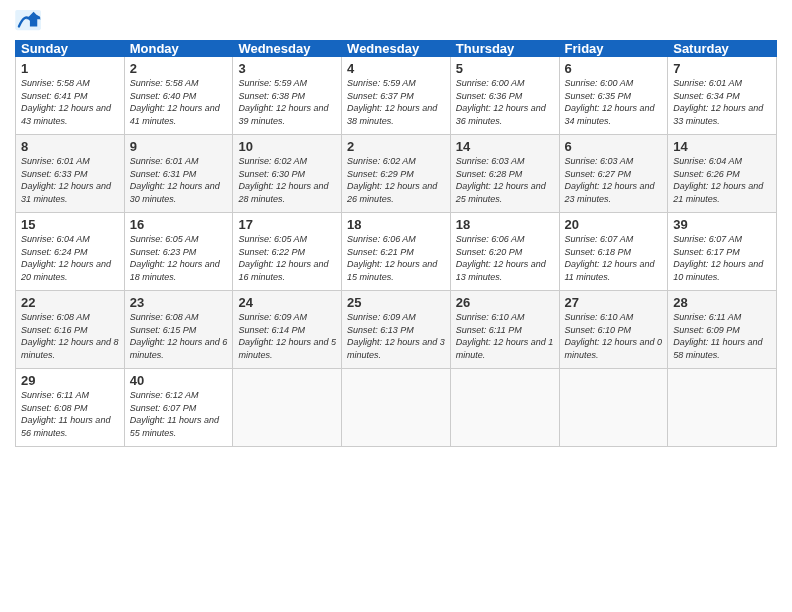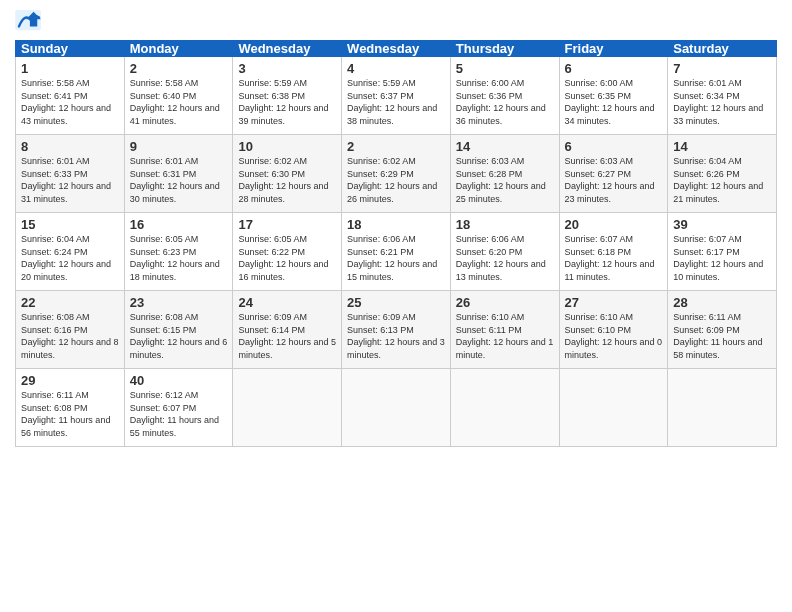--- a/index.html
+++ b/index.html
@@ -80,20 +80,21 @@
     .day-number {
       font-size: 13px;
       font-weight: bold;
       display: block;
       margin-bottom: 1px;
     }
     .day-info {
       font-size: 9px;
       line-height: 1.4;
       color: #333;
+      font-style: italic;
     }
     td.empty {
       background: #f9f9f9;
     }
   </style>
 </head>
 <body>
 
 <div class="container">
   <div class="header">

